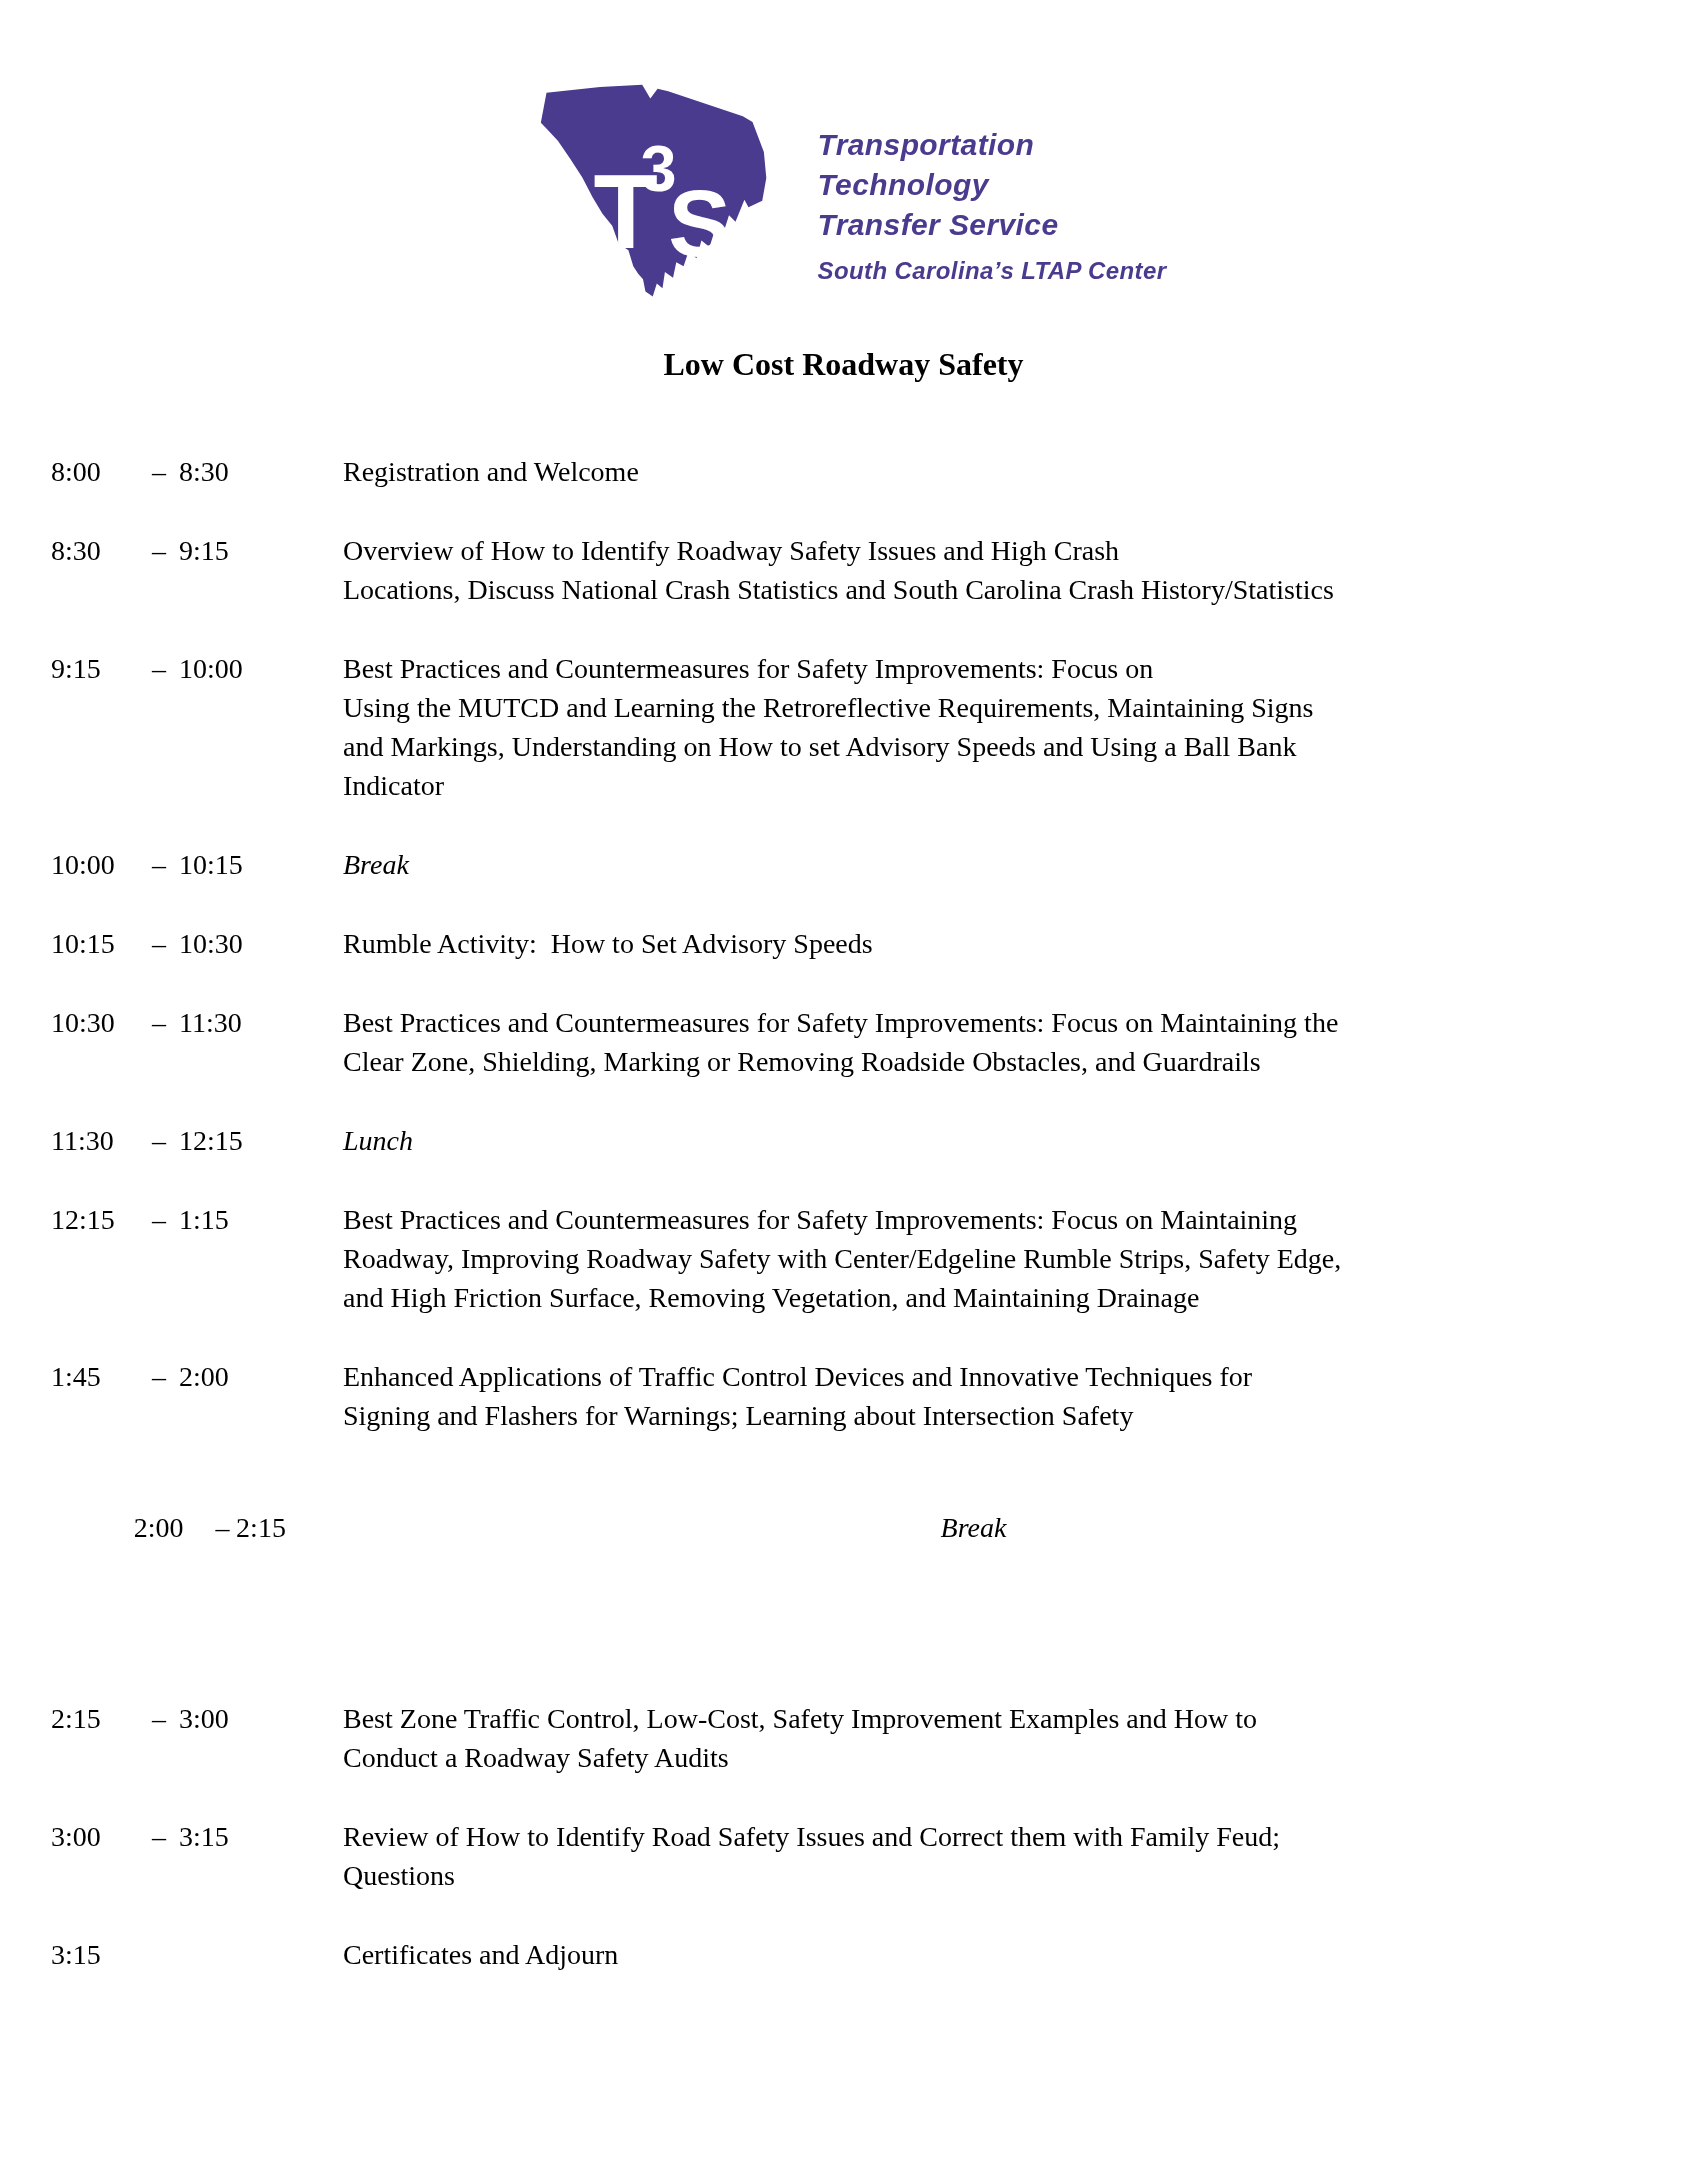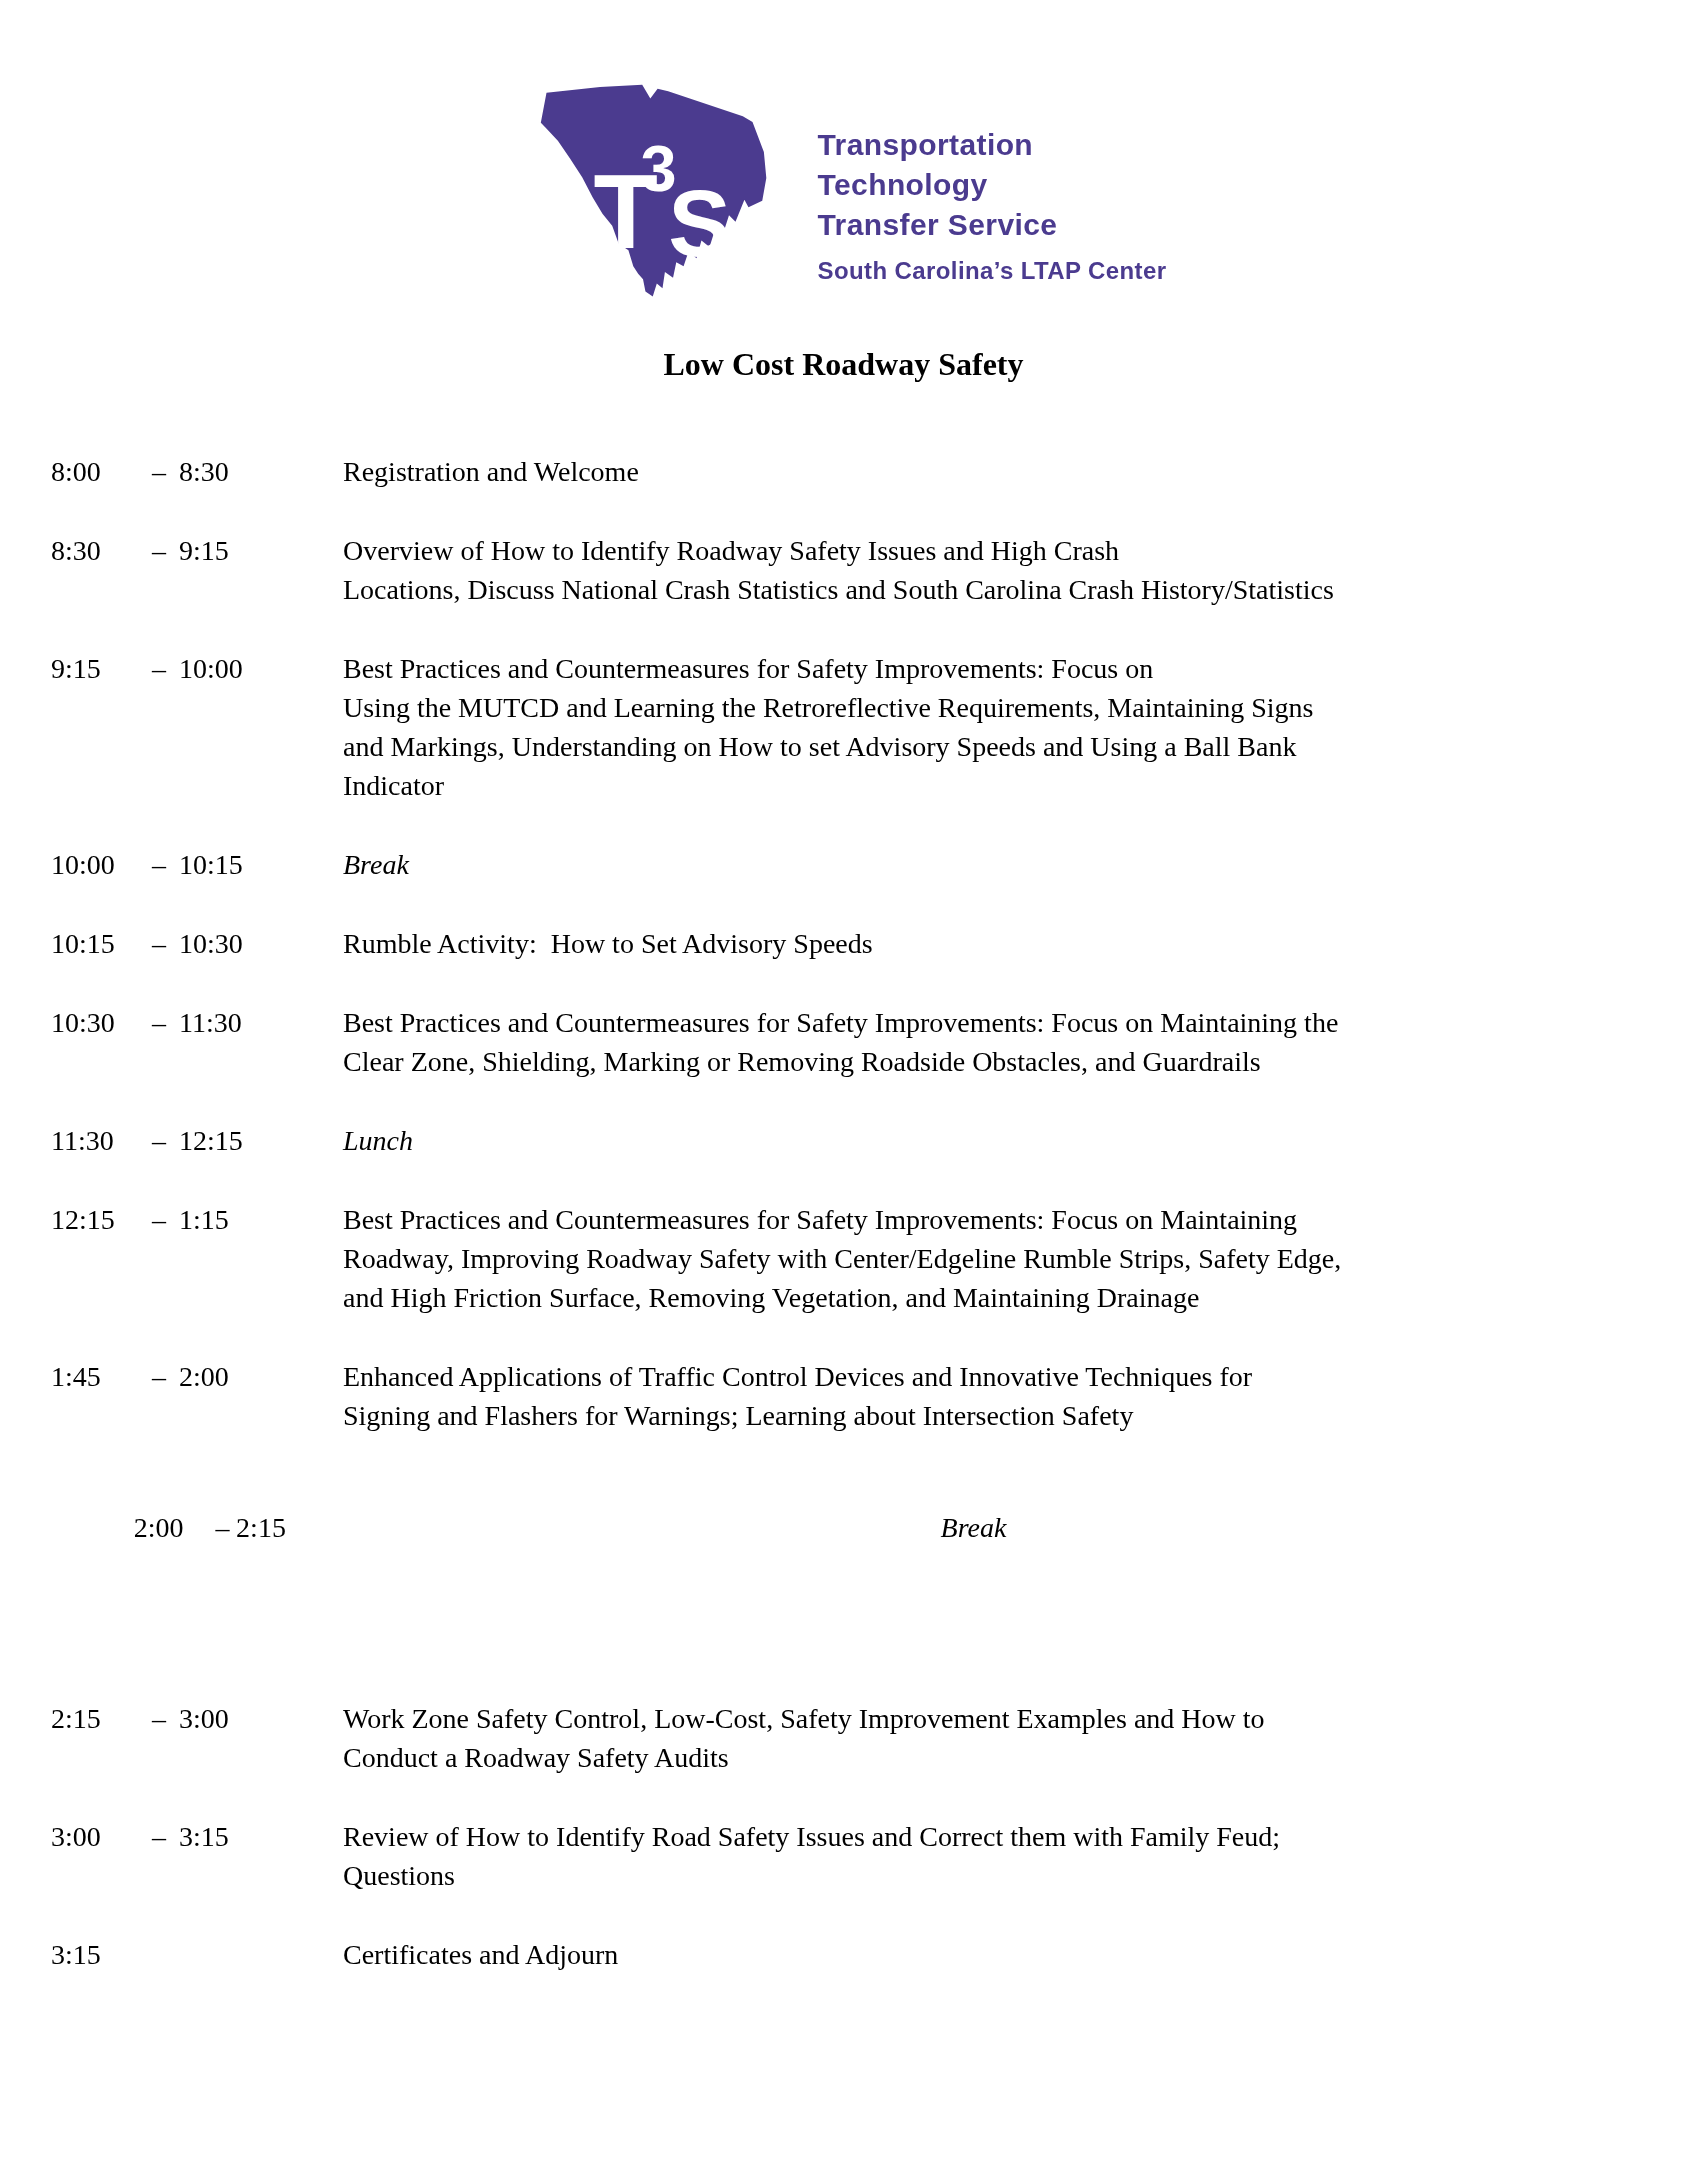--- a/index.html
+++ b/index.html
@@ -22,20 +22,21 @@
   .mono{
     fill:#FFFFFF;
     font-family:"Liberation Sans",sans-serif;
     font-weight:bold;
   }
   .logo-text{
     margin-top:46px;
     font-family:"Liberation Sans",sans-serif;
     font-weight:bold;
     color:#4B3B8F;
+    font-style:italic;
   }
   .logo-line{font-size:30px;line-height:40px;letter-spacing:0.4px;}
   .logo-tagline{font-size:24px;line-height:28px;margin-top:11.5px;letter-spacing:0.4px;}
   
   .title{
     margin-top:40px;
     text-align:center;
     font-weight:bold;
     font-size:32px;
     line-height:53px;
@@ -146,21 +147,21 @@
 Signing and Flashers for Warnings; Learning about Intersection Safety</div>
     </div>
 
     <div class="row italic gap-xl">
       <div class="time"><span class="t-start">2:00</span><span class="t-sep">–</span><span class="t-end">2:15</span></div>
       <div class="desc">Break</div>
     </div>
 
     <div class="row">
       <div class="time"><span class="t-start">2:15</span><span class="t-sep">–</span><span class="t-end">3:00</span></div>
-      <div class="desc">Work Zone Safety Control, Low-Cost, Safety Improvement Examples and How to
+      <div class="desc">Best Zone Traffic Control, Low-Cost, Safety Improvement Examples and How to
 Conduct a Roadway Safety Audits</div>
     </div>
 
     <div class="row">
       <div class="time"><span class="t-start">3:00</span><span class="t-sep">–</span><span class="t-end">3:15</span></div>
       <div class="desc">Review of How to Identify Road Safety Issues and Correct them with Family Feud;
 Questions</div>
     </div>
 
     <div class="row">

